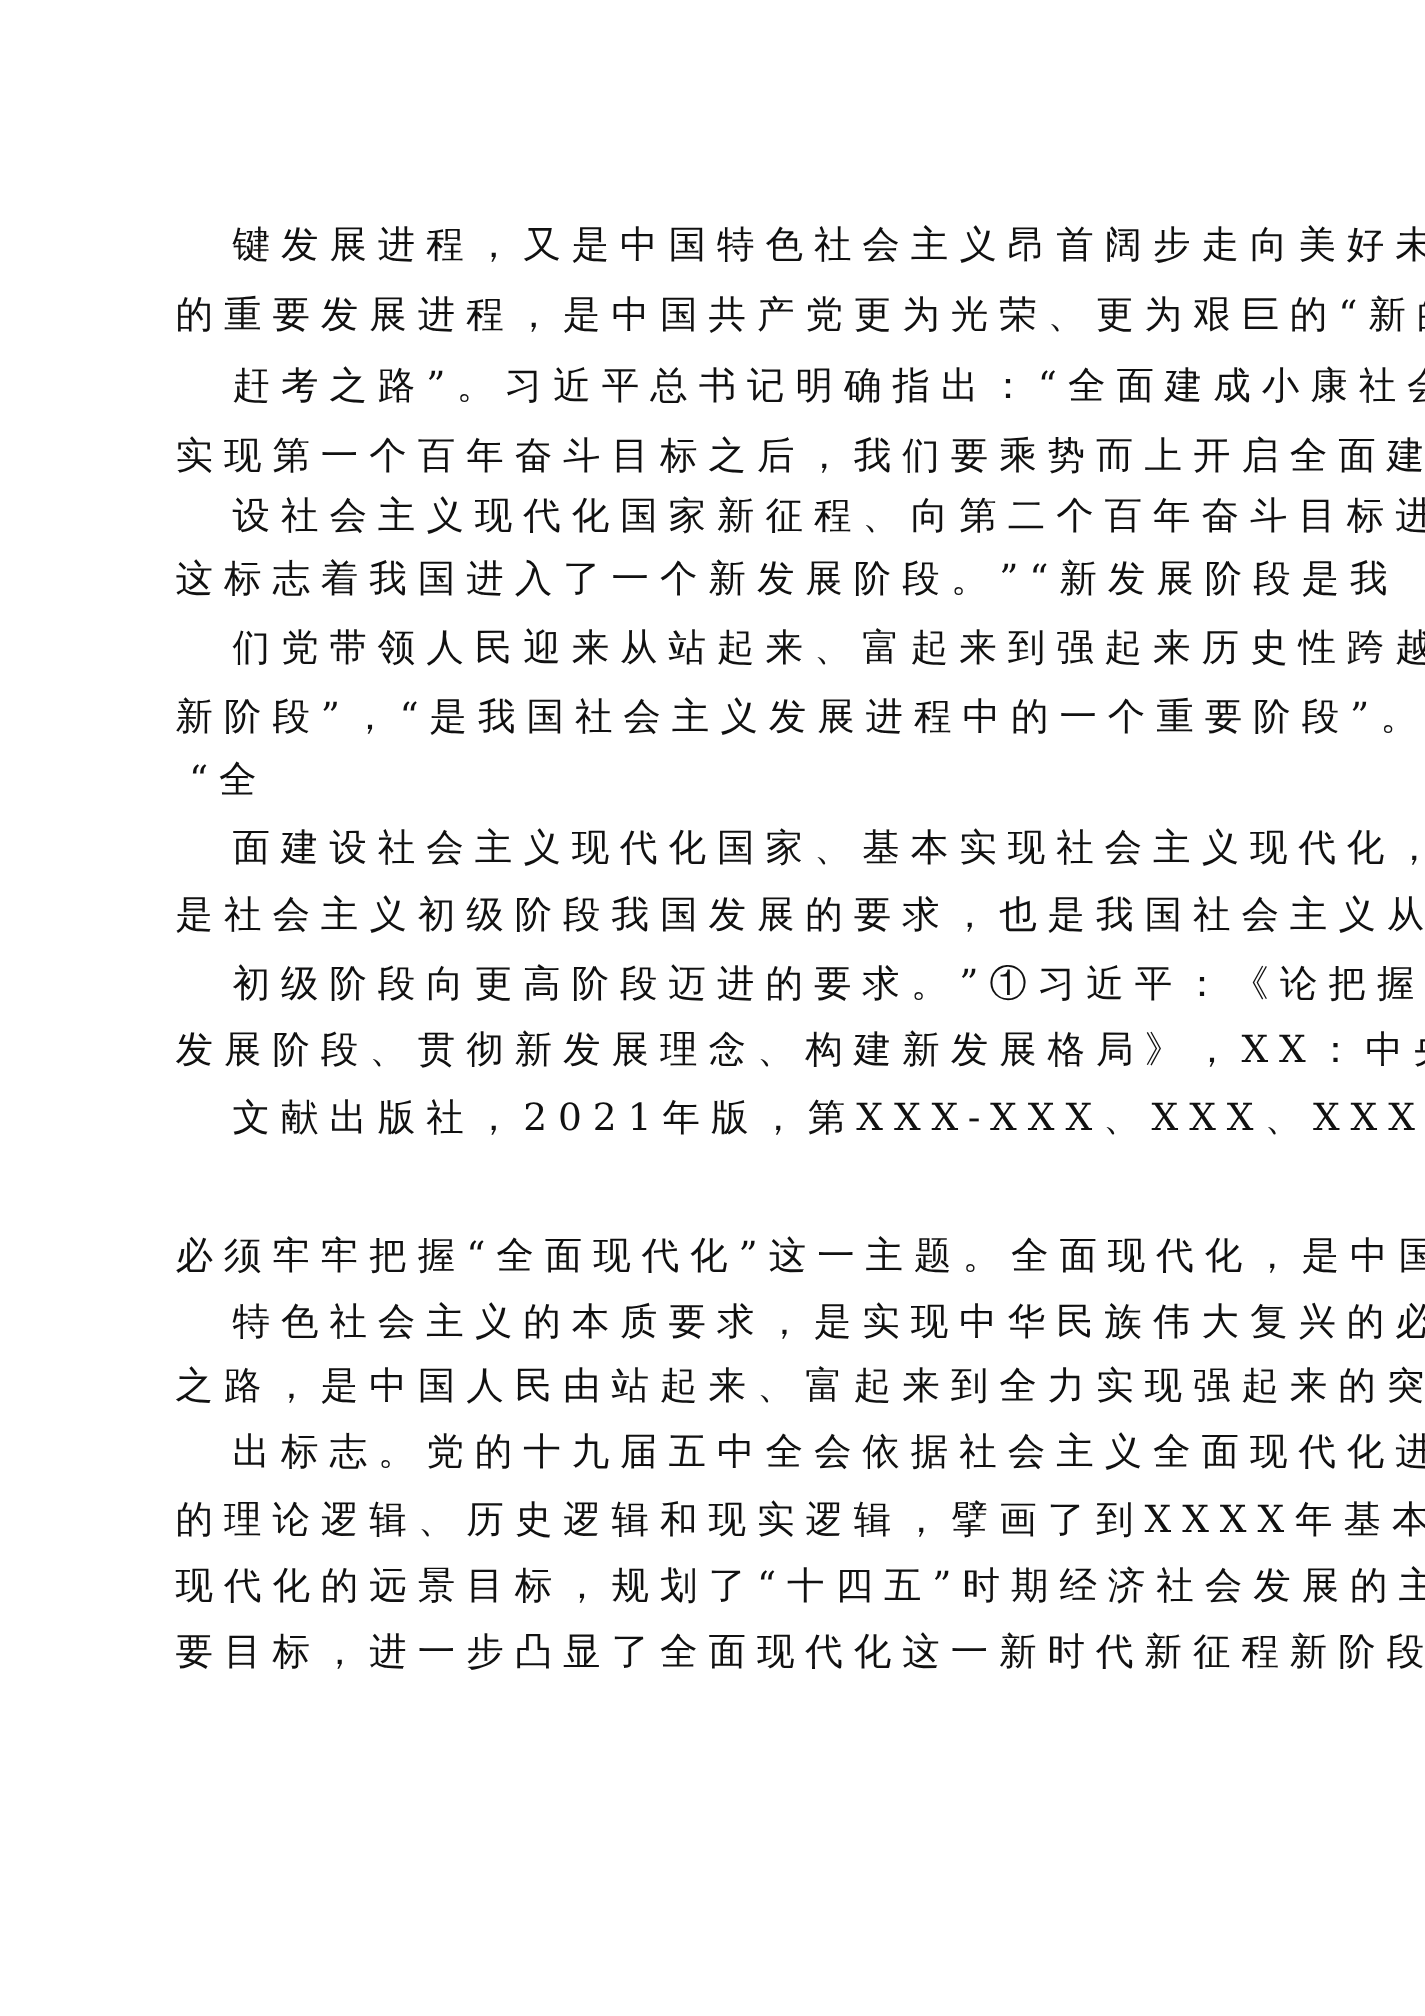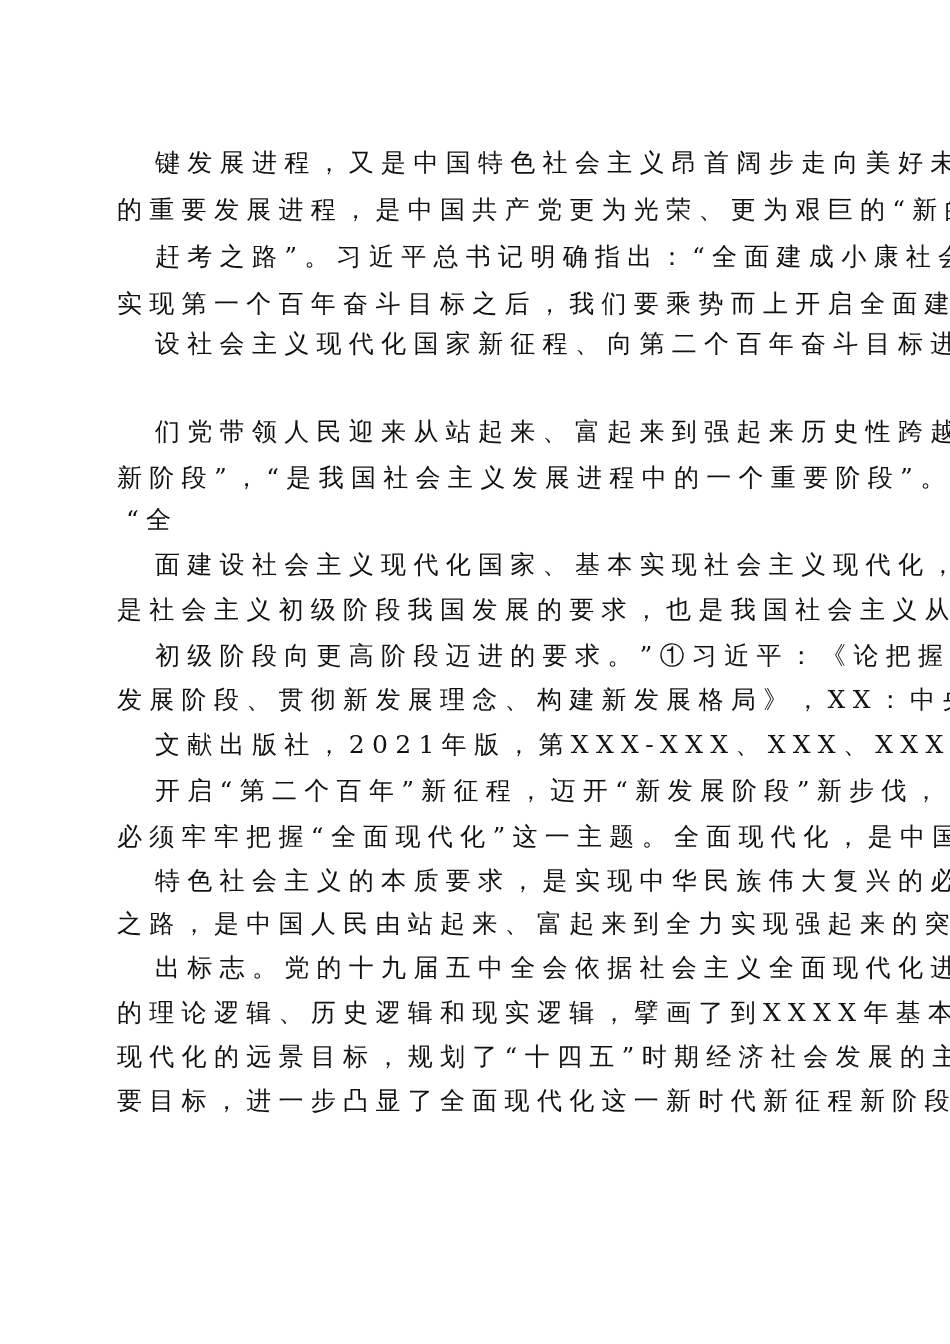--- a/index.html
+++ b/index.html
@@ -36,29 +36,29 @@
   </style>
 </head>
 <body>
 
 <div class="page">
   <div class="line indent" style="top:147px;">键发展进程，又是中国特色社会主义昂首阔步走向美好未来</div>
   <div class="line flush" style="top:194px;">的重要发展进程，是中国共产党更为光荣、更为艰巨的“新的</div>
   <div class="line indent" style="top:241px;">赶考之路”。习近平总书记明确指出：“全面建成小康社会、</div>
   <div class="line flush" style="top:288px;">实现第一个百年奋斗目标之后，我们要乘势而上开启全面建</div>
   <div class="line indent" style="top:328px;">设社会主义现代化国家新征程、向第二个百年奋斗目标进军，</div>
+  <div class="line flush" style="top:370px;">这标志着我国进入了一个新发展阶段。”“新发展阶段是我</div>
   <div class="line indent" style="top:416px;">们党带领人民迎来从站起来、富起来到强起来历史性跨越的</div>
   <div class="line flush" style="top:462px;">新阶段”，“是我国社会主义发展进程中的一个重要阶段”。</div>
   <div class="line mid" style="top:504px;">“全</div>
   <div class="line indent" style="top:549px;">面建设社会主义现代化国家、基本实现社会主义现代化，既</div>
   <div class="line flush" style="top:594px;">是社会主义初级阶段我国发展的要求，也是我国社会主义从</div>
   <div class="line indent" style="top:640px;">初级阶段向更高阶段迈进的要求。”①习近平：《论把握新</div>
   <div class="line flush" style="top:684px;">发展阶段、贯彻新发展理念、构建新发展格局》，XX：中央</div>
   <div class="line indent" style="top:729px;">文献出版社，2021年版，第XXX-XXX、XXX、XXX页。</div>
-  <div class="line indent" style="top:775px;">开启“第二个百年”新征程，迈开“新发展阶段”新步伐，</div>
   <div class="line flush" style="top:821px;">必须牢牢把握“全面现代化”这一主题。全面现代化，是中国</div>
   <div class="line indent" style="top:865px;">特色社会主义的本质要求，是实现中华民族伟大复兴的必由</div>
   <div class="line flush" style="top:908px;">之路，是中国人民由站起来、富起来到全力实现强起来的突</div>
   <div class="line indent" style="top:952px;">出标志。党的十九届五中全会依据社会主义全面现代化进程</div>
   <div class="line flush" style="top:997px;">的理论逻辑、历史逻辑和现实逻辑，擘画了到XXXX年基本实现</div>
   <div class="line flush" style="top:1041px;">现代化的远景目标，规划了“十四五”时期经济社会发展的主</div>
   <div class="line flush" style="top:1085px;">要目标，进一步凸显了全面现代化这一新时代新征程新阶段的</div>
 </div>
 
 </body></html>

